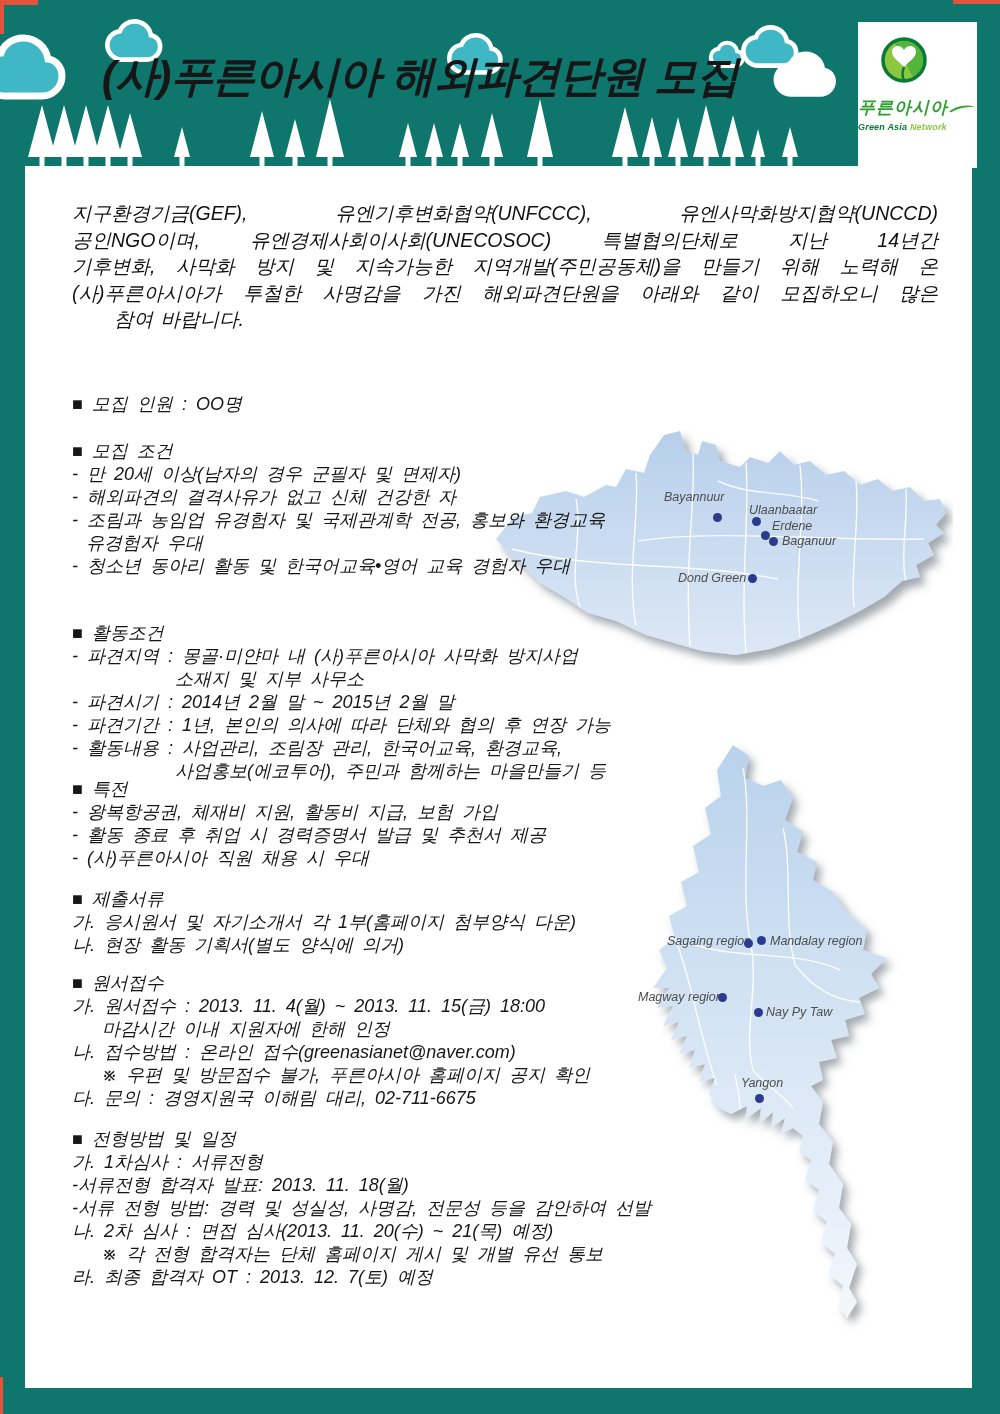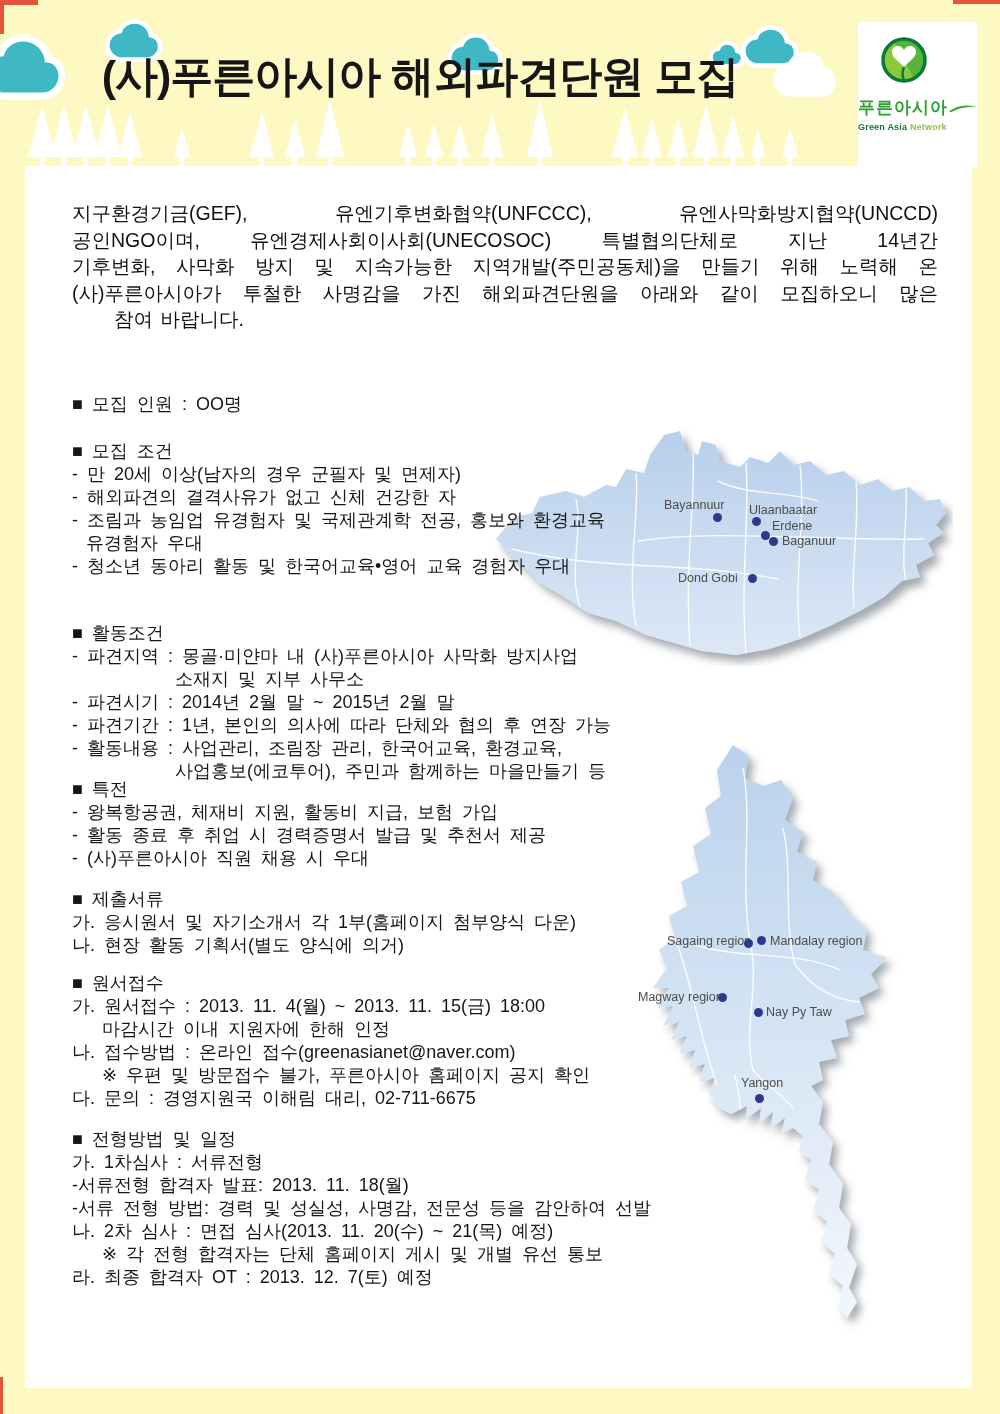--- a/index.html
+++ b/index.html
@@ -1,17 +1,17 @@
 <!DOCTYPE html>
 <html><head>
 <meta charset="utf-8">
 <style>
   html,body{margin:0;padding:0;}
   body{width:1000px;height:1414px;font-family:"Liberation Sans","DejaVu Sans",sans-serif;}
-  .poster{position:relative;width:1000px;height:1414px;background:#fef9c3;overflow:hidden;}
+  .poster{position:relative;width:1000px;height:1414px;background:#0f766e;overflow:hidden;font-style:italic;}
 
   
   .mark{position:absolute;background:#e4543a;}
   .mark.tl-h{left:0;top:0;width:38px;height:5px;}
   .mark.tl-v{left:0;top:0;width:4px;height:34px;}
   .mark.tr-h{left:953px;top:0;width:47px;height:4px;}
   .mark.bl-v{left:0;top:1377px;width:3px;height:37px;}
 
   
   .header-band{position:absolute;left:0;top:0;width:1000px;height:166px;}
@@ -153,29 +153,29 @@
         <path d="M148,88 C158,130 148,180 160,225"></path>
         <path d="M60,205 C110,220 160,210 205,230"></path>
         <path d="M116,205 C124,250 108,290 118,330"></path>
         <path d="M40,198 C58,245 64,295 82,345"></path>
         <path d="M118,330 C130,345 148,355 158,368"></path>
         <path d="M100,335 C104,355 108,372 104,390"></path>
         <path d="M160,225 C180,250 200,260 225,262"></path>
       </g>
     </svg>
 
-    <div class="map-label" style="left:639px;top:332px;">Bayannuur</div>
+    <div class="map-label" style="left:639px;top:324px;">Bayannuur</div>
     <div class="map-dot" style="left:688px;top:347px;"></div>
     <div class="map-label" style="left:724px;top:337px;">Ulaanbaatar</div>
     <div class="map-dot" style="left:727px;top:351px;"></div>
     <div class="map-label" style="left:747px;top:353px;">Erdene</div>
     <div class="map-dot" style="left:736px;top:365px;"></div>
     <div class="map-label" style="left:757px;top:368px;">Baganuur</div>
     <div class="map-dot" style="left:744px;top:371px;"></div>
-    <div class="map-label" style="left:653px;top:405px;">Dond Gobi</div>
+    <div class="map-label" style="left:653px;top:405px;">Dond Green</div>
     <div class="map-dot" style="left:723px;top:408px;"></div>
 
     <div class="map-label" style="left:642px;top:768px;">Sagaing region</div>
     <div class="map-dot" style="left:719px;top:773px;"></div>
     <div class="map-dot" style="left:732px;top:770px;"></div>
     <div class="map-label" style="left:745px;top:768px;">Mandalay region</div>
     <div class="map-label" style="left:613px;top:824px;">Magway region</div>
     <div class="map-dot" style="left:693px;top:827px;"></div>
     <div class="map-dot" style="left:729px;top:842px;"></div>
     <div class="map-label" style="left:741px;top:839px;text-align:right;">Nay Py Taw</div>

